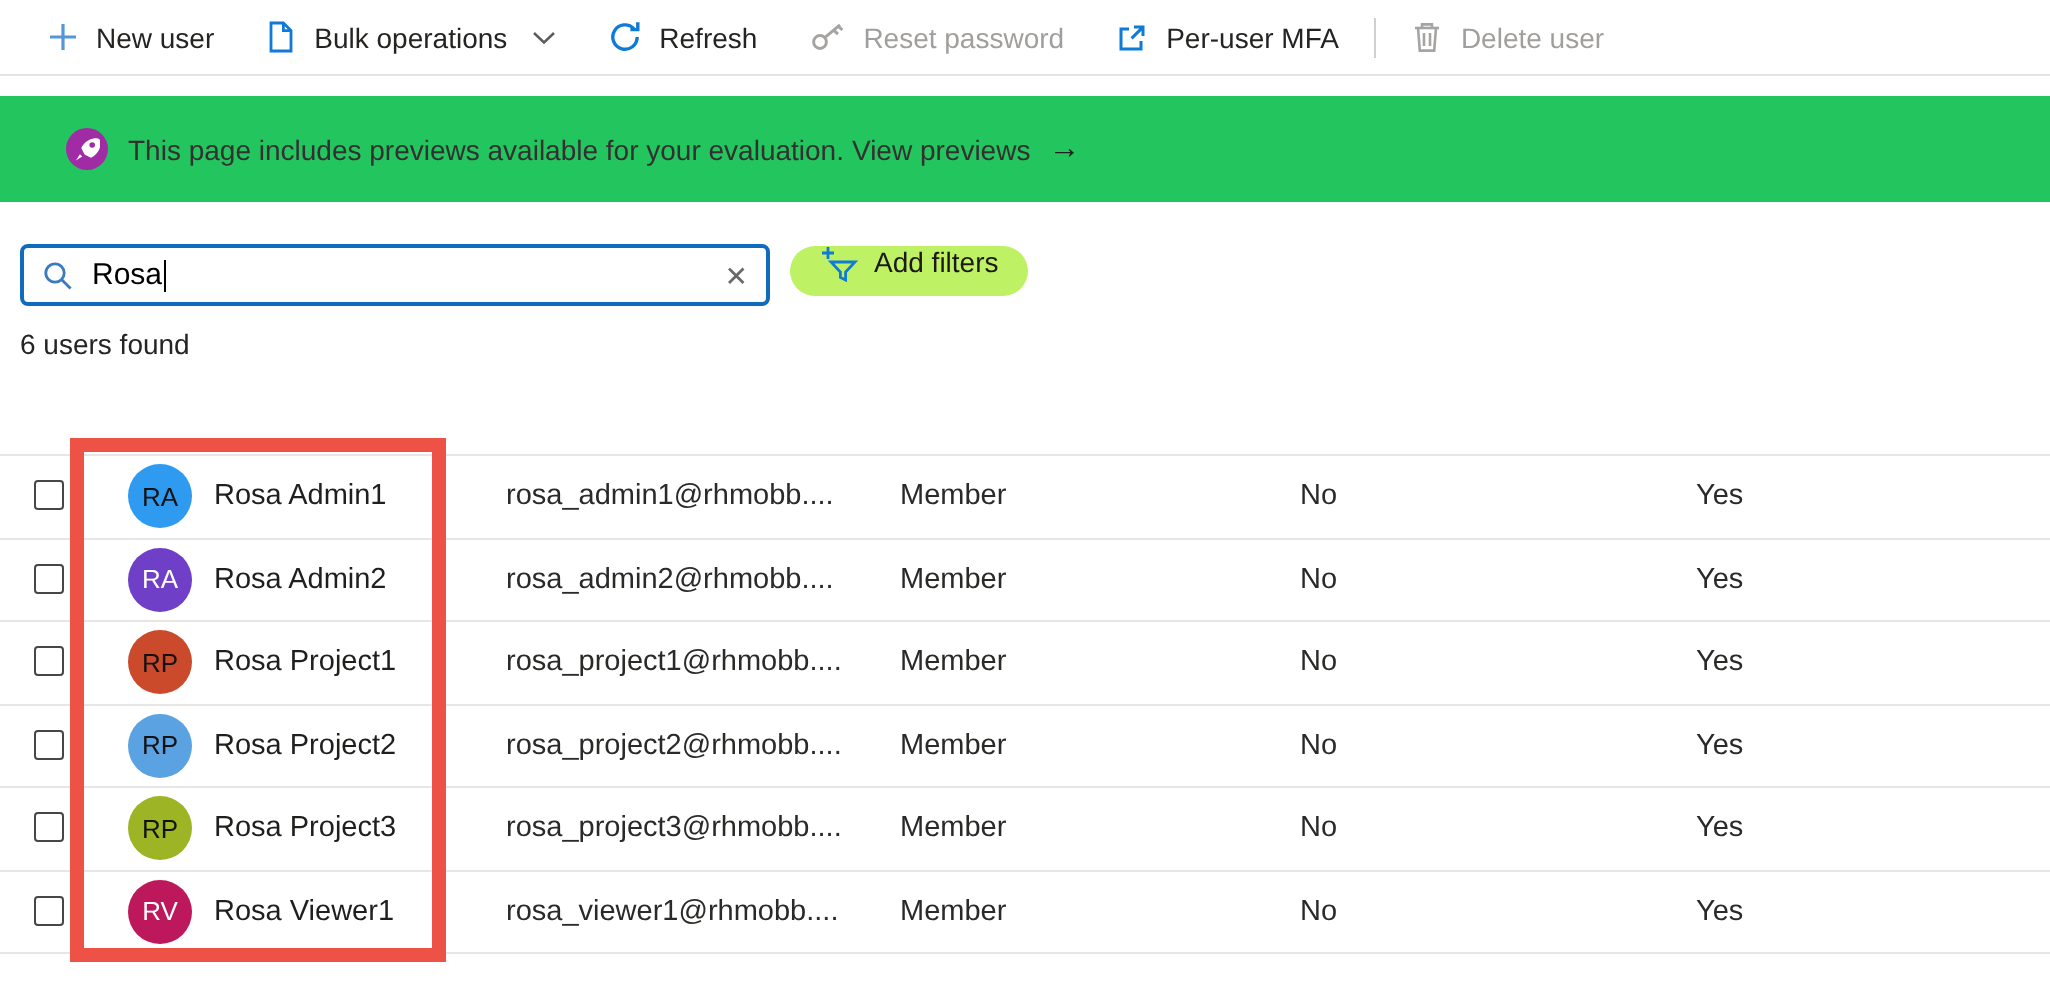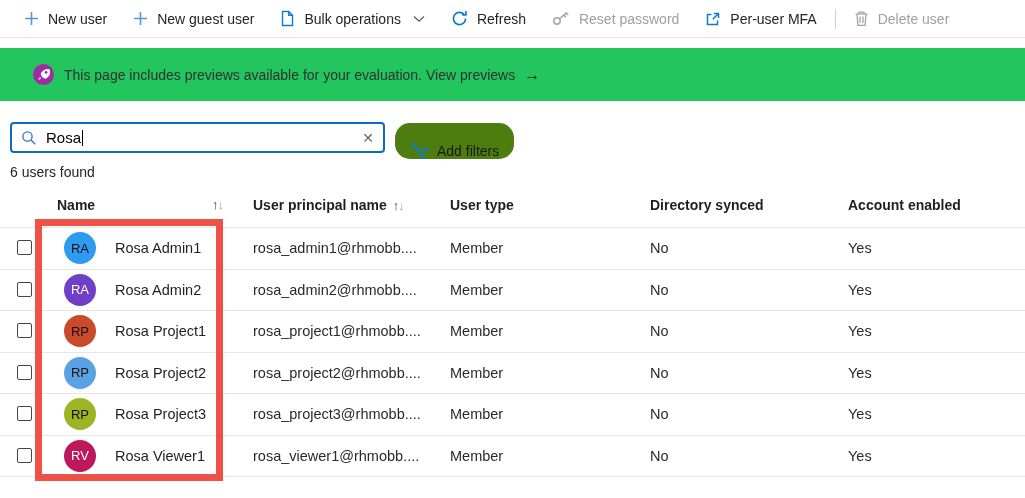--- a/index.html
+++ b/index.html
@@ -24,41 +24,41 @@
   .banner a { color:#323130; text-decoration:none; margin-left:4px; }
   .banner .arrow { margin-left:9px; font-size:16px; color:#201f1e; }
 
   
   .searchbox { position:absolute; top:122px; left:10px; width:375px; height:31px;
                border:2px solid #0f6cbd; border-radius:4px; background:#fff;
                display:flex; align-items:center; padding:0 9px; }
   .search-val { font-size:15px; color:#000; margin-left:9px; }
   .caret { width:1px; height:16px; background:#000; margin-left:1px; }
   .clear-x { margin-left:auto; color:#6b6966; font-size:14px; cursor:pointer; line-height:1; }
-  .add-filters { position:absolute; top:123px; left:395px; height:36px; border:none; cursor:pointer;
-                 background:#4d7c0f; border-radius:15px; display:flex; align-items:flex-end; gap:8px;
+  .add-filters { position:absolute; top:123px; left:395px; height:25px; border:none; cursor:pointer;
+                 background:#bef264; border-radius:15px; display:flex; align-items:flex-start; gap:8px;
                  padding:0 15px; font-size:14px; color:#1b1a19; font-family:"Liberation Sans",sans-serif; }
 
   .results { position:absolute; top:164px; left:10px; font-size:14px; color:#252423; }
 
   
   .thead { position:absolute; top:192px; left:0; right:0; height:28px; }
   .th { position:absolute; top:5px; font-size:14px; font-weight:700; color:#201f1e; white-space:nowrap; }
   .sortpair { font-weight:400; font-size:13px; letter-spacing:-1px; }
   .sort-up { color:#323130; } .sort-down { color:#a8a6a4; }
   .th-upn .sortpair { margin-left:6px; }
 
   .rows { position:absolute; top:227px; left:0; right:0; border-top:1px solid #e8e6e4; }
   .row { position:relative; height:41.5px; border-bottom:1px solid #e8e6e4; cursor:pointer; }
   .checkbox { position:absolute; left:17px; top:12px; width:15px; height:15px; background:#fff;
               border:1px solid #484644; border-radius:2px; cursor:pointer; }
   .avatar { position:absolute; left:64px; top:4px; width:32px; height:32px; border-radius:50%;
             display:flex; align-items:center; justify-content:center; font-size:13px; font-weight:400; }
   .cell { position:absolute; top:50%; transform:translateY(-50%); font-size:14.5px; color:#2b2a29; white-space:nowrap; }
-  .cell.name { left:115px; color:#201f1e; }
+  .cell.name { left:107px; color:#201f1e; }
   .cell.upn { left:253px; }
   .cell.type { left:450px; }
   .cell.synced { left:650px; }
   .cell.enabled { left:848px; }
 
   
   .annotation { position:absolute; left:35px; top:219px; width:188px; height:262px;
                 border:7px solid #ee5145; z-index:5; pointer-events:none; }
 </style>
 </head>
@@ -67,28 +67,20 @@
 <div class="page">
 
   <div class="toolbar">
     <div class="tb-item">
       <span class="icn">
         <svg width="15" height="15" viewBox="0 0 15 15">
             <path d="M7.5 1v13M1 7.5h13" stroke="#5596d8" stroke-width="1.6" fill="none"></path>
           </svg>
       </span>
       <span>New user</span>
-    </div>
-    <div class="tb-item">
-      <span class="icn">
-        <svg width="15" height="15" viewBox="0 0 15 15">
-            <path d="M7.5 1v13M1 7.5h13" stroke="#5596d8" stroke-width="1.6" fill="none"></path>
-          </svg>
-      </span>
-      <span>New guest user</span>
     </div>
     <div class="tb-item">
       <span class="icn">
         <svg width="15" height="17" viewBox="0 0 15 17">
             <path d="M2.5 1.5h6.2l3.8 3.8v10.2h-10z" fill="none" stroke="#0f7bd7" stroke-width="1.4"></path>
             <path d="M8.7 1.5v3.8h3.8" fill="none" stroke="#0f7bd7" stroke-width="1.4"></path>
           </svg>
       </span>
       <span>Bulk operations</span>
       <span class="chev">
@@ -175,28 +167,20 @@
             <path d="M4 .5v6M1 3.5h6"></path>
             <path d="M5.5 8h12l-4.7 5v4l-2.6-1.3V13z"></path>
           </g>
         </svg>
     </span>
     <span>Add filters</span>
   </button>
 
   <div class="results">6 users found</div>
 
-  <div class="thead">
-    <span class="th" style="left:57px;">Name</span>
-    <span class="th sortpair" style="left:212px;"><span class="sort-up">↑</span><span class="sort-down">↓</span></span>
-    <span class="th th-upn" style="left:253px;"><span>User principal name</span><span class="sortpair"><span class="sort-up">↑</span><span class="sort-down">↓</span></span></span>
-    <span class="th" style="left:450px;">User type</span>
-    <span class="th" style="left:650px;">Directory synced</span>
-    <span class="th" style="left:848px;">Account enabled</span>
-  </div>
 
   <div class="rows">
 
     <div class="row">
       <span class="checkbox"></span>
       <span class="avatar" style="background:#2e9af0;color:#121212">RA</span>
       <span class="cell name">Rosa Admin1</span>
       <span class="cell upn">rosa_admin1@rhmobb....</span>
       <span class="cell type">Member</span>
       <span class="cell synced">No</span>

